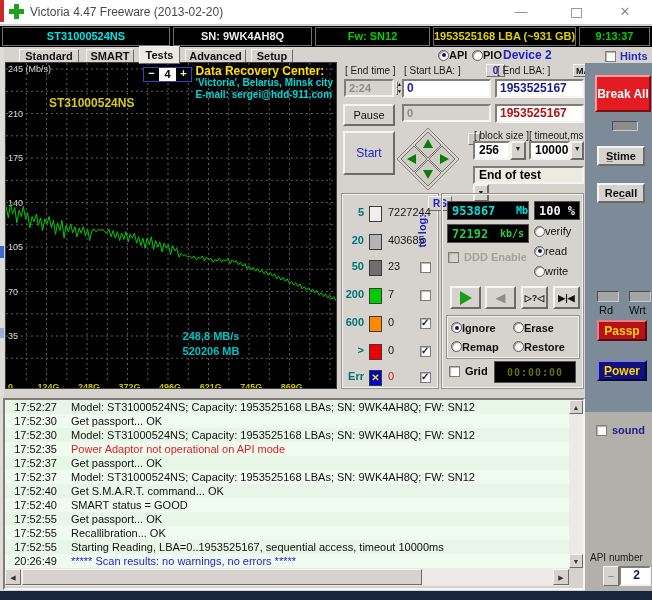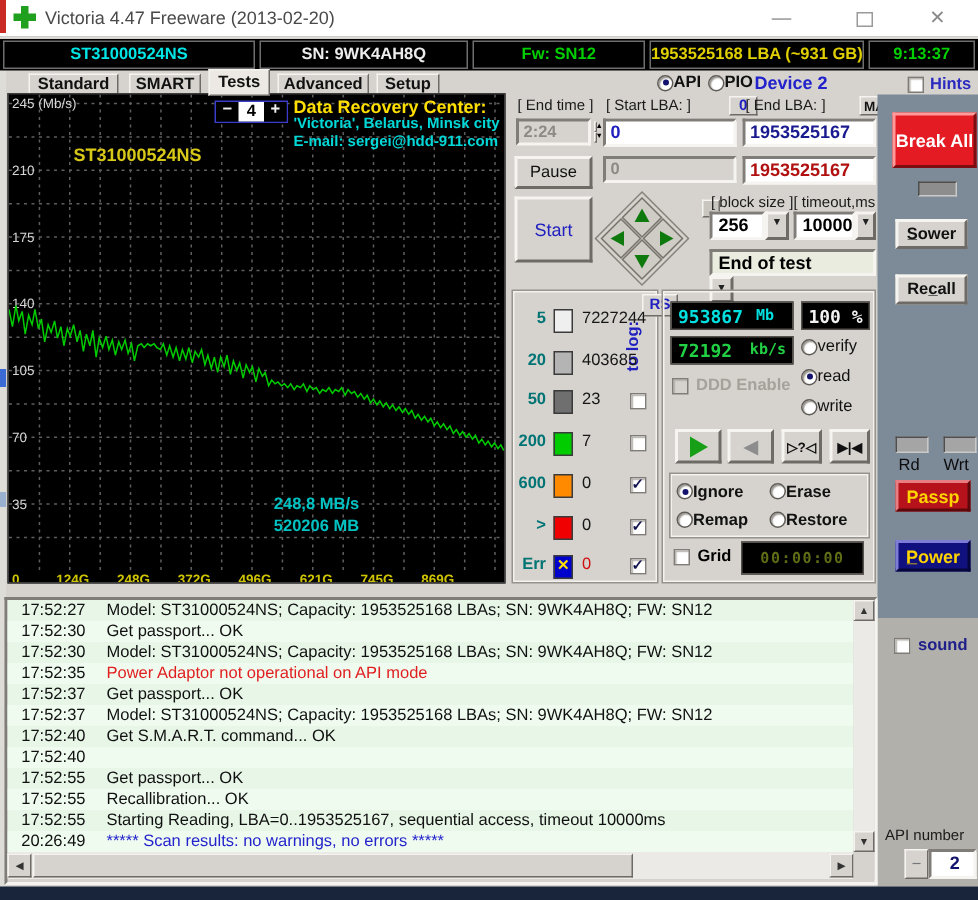--- a/index.html
+++ b/index.html
@@ -300,21 +300,21 @@
           <span class="bin-block" style="background: rgb(0, 0, 204); color: rgb(255, 224, 0); font-size: 10px; font-weight: bold; line-height: 14px;">✕</span>
           <span class="bin-count" style="color: rgb(208, 16, 16);">0</span>
           <span class="cb checked" style="position: absolute; left: 78px; top: 2px;"></span>
         </div>
       </div>
   </div>
 
   <div class="abs etched" style="left:441px;top:193px;width:143px;height:196px;">
     <div class="abs lcd" style="left:5px;top:7px;width:82px;height:19px;font-size:12px;">
       <span style="color:#00e0e0;padding-left:4px;">953867</span>
-      <span style="color:#00e0e0;margin-left:auto;padding-right:12px;font-size:10px;">Mb</span>
+      <span style="color:#00e0e0;margin-left:auto;padding-right:0;font-size:10px;">Mb</span>
     </div>
     <div class="abs lcd" style="left:92px;top:7px;width:46px;height:19px;font-size:12px;justify-content:center;">
       <span style="color:#f2f2f2;">100 %</span>
     </div>
     <div class="abs lcd" style="left:5px;top:30px;width:82px;height:19px;font-size:12px;">
       <span style="color:#22d044;padding-left:4px;">72192</span>
       <span style="color:#22d044;margin-left:auto;padding-right:4px;font-size:10px;">kb/s</span>
     </div>
     <div class="abs radio" style="left:92px;top:31px;">
       <span class="rdot"></span>
@@ -361,21 +361,21 @@
       <span style="font-size:11px;font-weight:bold;">Grid</span>
     </div>
     <div class="abs lcd" style="left:52px;top:167px;width:82px;height:22px;font-size:10px;justify-content:center;letter-spacing:1px;">
       <span style="color:#5f6e16;">00:00:00</span>
     </div>
   </div>
 
   <div class="abs sidebar">
     <div class="abs side-btn btn" style="left:10px;top:12px;width:56px;height:37px;background:#e41b23;border:2px solid;border-color:#ff9a9a #7c0d10 #7c0d10 #ff9a9a;color:#fff;font-size:12px;">Break All</div>
     <div class="led" style="left:27px;top:58px;width:26px;height:10px;"></div>
-    <div class="abs side-btn btn raised" style="left:12px;top:83px;width:48px;height:20px;">S̲ower</div>
+    <div class="abs side-btn btn raised" style="left:12px;top:83px;width:48px;height:20px;">S̲time</div>
     <div class="abs side-btn btn raised" style="left:12px;top:120px;width:48px;height:20px;">Rec̲all</div>
     <div class="led" style="left:12px;top:228px;width:22px;height:11px;background:#a5a5a5;"></div>
     <div class="led" style="left:44px;top:228px;width:22px;height:11px;background:#a5a5a5;"></div>
     <div class="abs" style="left:14px;top:241px;font-size:11px;color:#0c0c0c;">Rd</div>
     <div class="abs" style="left:44px;top:241px;font-size:11px;color:#0c0c0c;">Wrt</div>
     <div class="abs side-btn btn" style="left:12px;top:257px;width:50px;height:21px;background:#b5121b;border:2px solid;border-color:#e87d82 #5e080c #5e080c #e87d82;color:#ffd400;font-size:12px;">Passp</div>
     <div class="abs side-btn btn" style="left:12px;top:297px;width:50px;height:21px;background:#10107e;border:2px solid;border-color:#7d7dd6 #06063c #06063c #7d7dd6;color:#ffd400;font-size:12px;">P̲ower</div>
   </div>
 
   <div class="abs" style="left:585px;top:412px;width:67px;height:179px;background:#b2b0ab;">
@@ -416,20 +416,21 @@
         <div class="log-row">
           <span class="log-time">17:52:37</span>
           <span style="color: rgb(16, 16, 16);">Model: ST31000524NS; Capacity: 1953525168 LBAs; SN: 9WK4AH8Q; FW: SN12</span>
         </div>
         <div class="log-row">
           <span class="log-time">17:52:40</span>
           <span style="color: rgb(16, 16, 16);">Get S.M.A.R.T. command... OK</span>
         </div>
         <div class="log-row">
           <span class="log-time">17:52:40</span>
+          <span style="color: rgb(16, 16, 16);">SMART status = GOOD</span>
         </div>
         <div class="log-row">
           <span class="log-time">17:52:55</span>
           <span style="color: rgb(16, 16, 16);">Get passport... OK</span>
         </div>
         <div class="log-row">
           <span class="log-time">17:52:55</span>
           <span style="color: rgb(16, 16, 16);">Recallibration... OK</span>
         </div>
         <div class="log-row">

